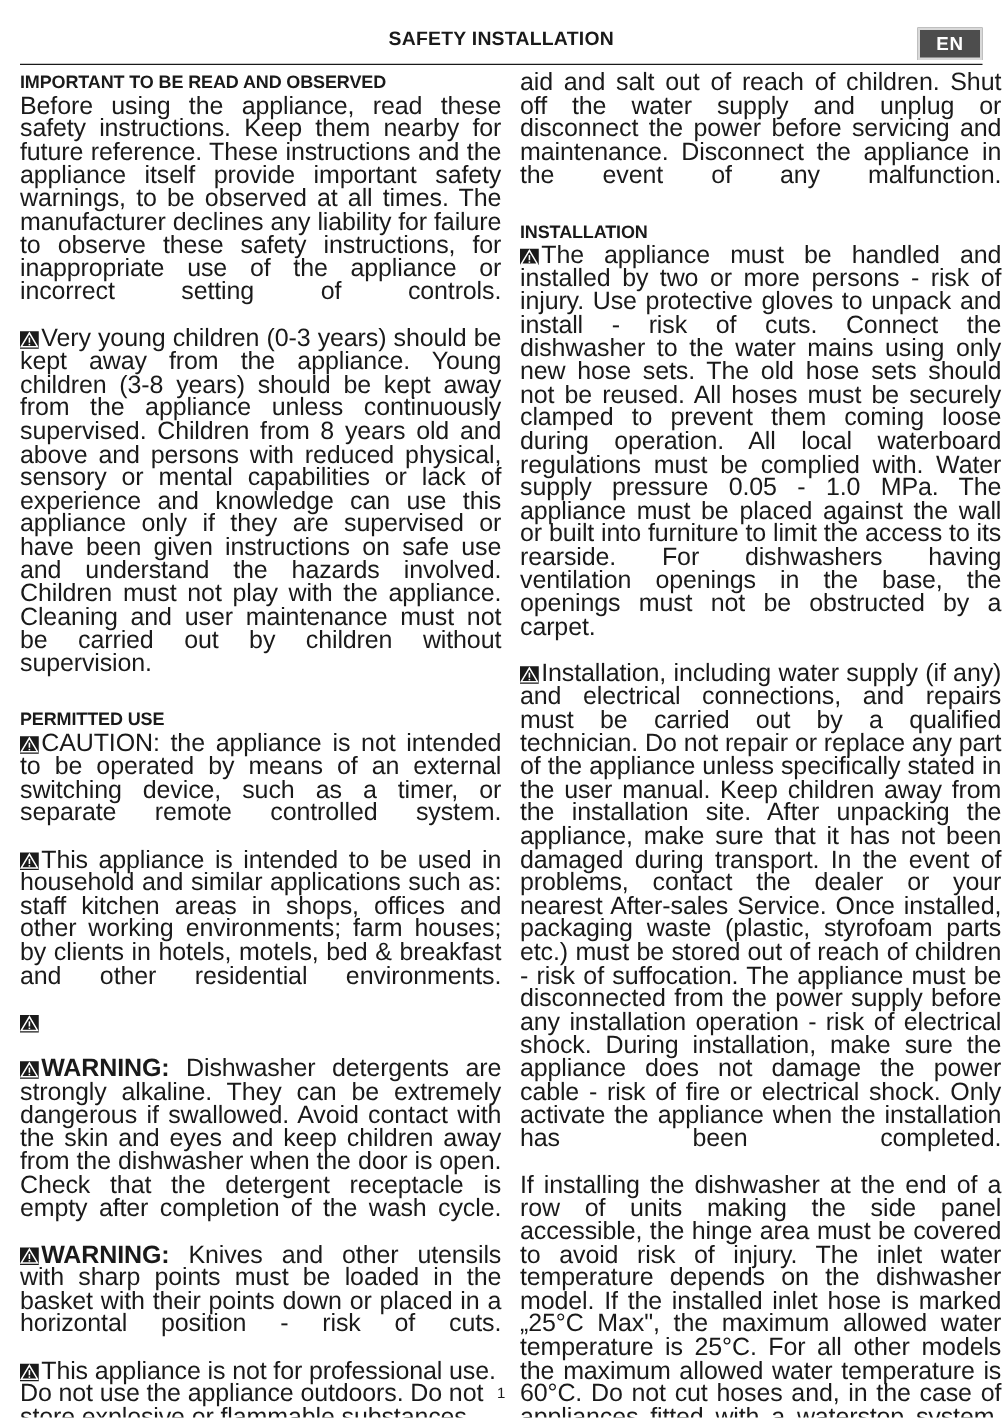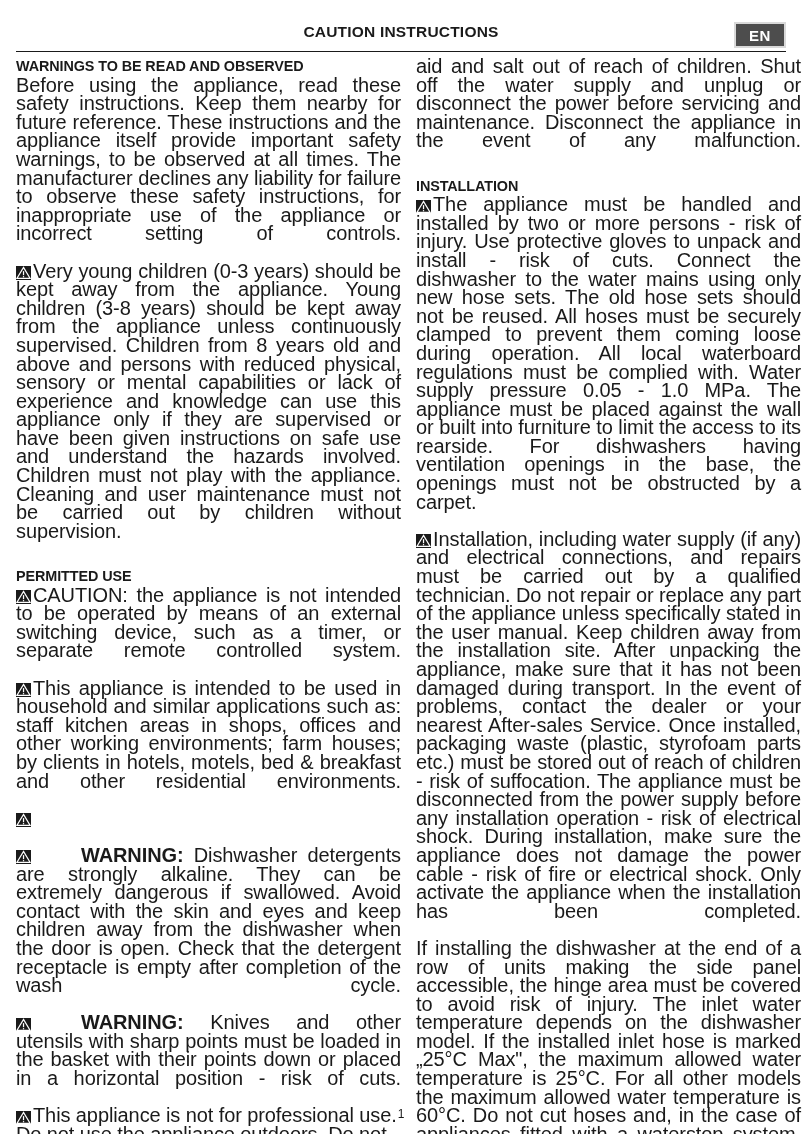--- a/index.html
+++ b/index.html
@@ -96,21 +96,21 @@
   p.para:last-child { text-align: left; }
 
   
   p.para::after {
     content: "";
     display: inline-block;
     width: 100%;
   }
   p.para.nostretch::after { display: none; }
 
-  b.strong { font-weight: bold; margin-left: 48px; }
+  b.strong { font-weight: bold; }
 
   
   .warn-icon {
     display: inline-block;
     width: 15px;
     height: 13.5px;
     background: #1a1a1a;
     position: relative;
     vertical-align: -2px;
     margin-right: 2px;
@@ -132,30 +132,30 @@
     bottom: 14px;
     text-align: center;
     font-size: 12px;
     line-height: 1;
   }
 </style>
 </head>
 <body>
 
 <div class="page-header">
-  <div class="doc-title">CAUTION INSTRUCTIONS</div>
+  <div class="doc-title">SAFETY INSTALLATION</div>
   <div class="lang-badge">EN</div>
   <div class="header-rule"></div>
 </div>
 
 <div class="columns">
 
   <div class="col">
 
-    <h2 class="section-head">WARNINGS TO BE READ AND OBSERVED</h2>
+    <h2 class="section-head">IMPORTANT TO BE READ AND OBSERVED</h2>
 
     <p class="para">Before using the appliance, read these safety instructions. Keep them nearby for future reference. These instructions and the appliance itself provide important safety warnings, to be observed at all times. The manufacturer declines any liability for failure to observe these safety instructions, for inappropriate use of the appliance or incorrect setting of controls.</p>
 
     <p class="para">
       <span class="warn-icon">
         <svg viewBox="0 0 15 13.5" aria-hidden="true">
           <polygon points="7.5,1.4 14,12.3 1,12.3" fill="none" stroke="#ffffff" stroke-width="1.2"></polygon>
           <rect x="6.9" y="5.1" width="1.25" height="4.1" fill="#ffffff"></rect>
           <rect x="6.9" y="10.1" width="1.25" height="1.2" fill="#ffffff"></rect>
         </svg>

